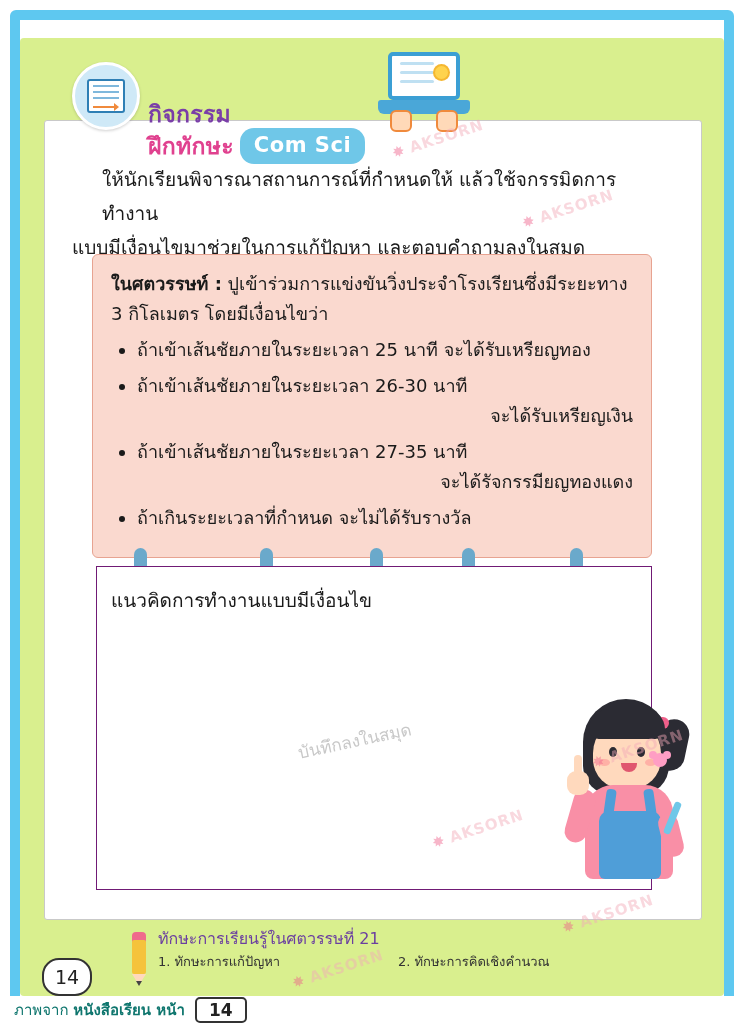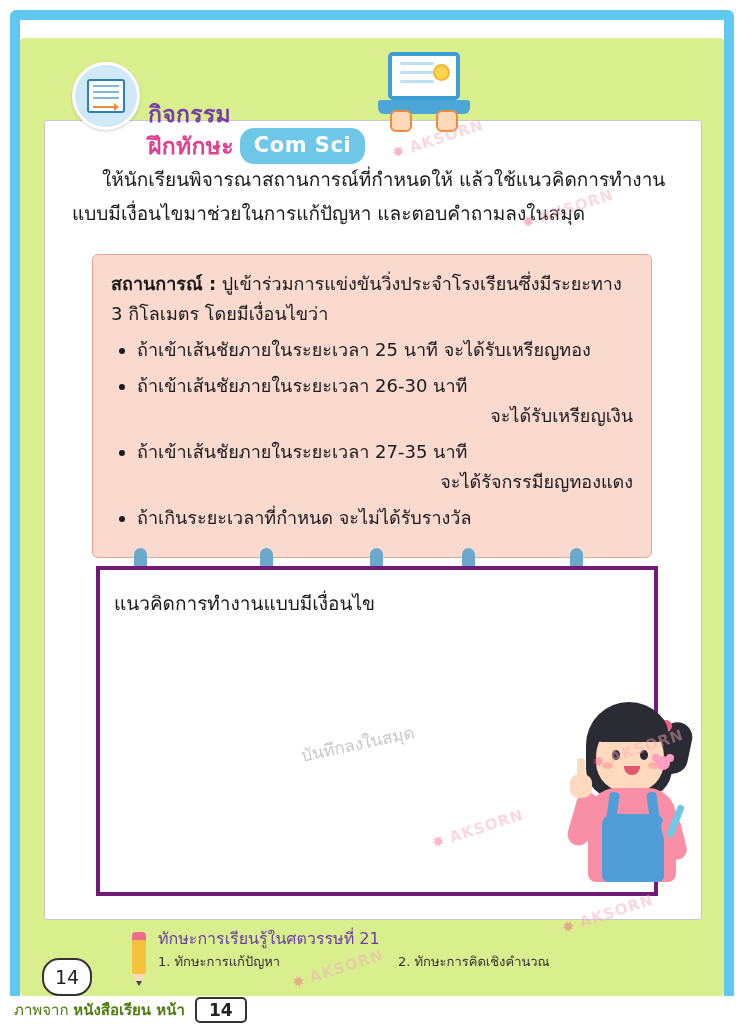--- a/index.html
+++ b/index.html
@@ -222,21 +222,21 @@
     top: 0;
     width: 13px; height: 34px;
     background: #6aa9cb;
     border-radius: 7px;
   }
   .notebook {
     position: absolute;
     left: 96px; top: 566px;
     width: 554px; height: 322px;
     background: #ffffff;
-    border: 4px solid #701a75;
+    border: 1px solid #701a75;
   }
   .notebook-title {
     position: absolute;
     left: 14px; top: 18px;
     font-size: 19px;
     color: #1a1a1a;
   }
   .note-watermark {
     position: absolute;
     left: 200px; top: 160px;
@@ -458,21 +458,21 @@
   .bottom-bar {
     position: absolute;
     left: 0; top: 996px;
     width: 744px; height: 28px;
     background: #ffffff;
     display: flex;
     align-items: center;
   }
   .bottom-bar .label {
     font-size: 15px;
-    color: #4d7c0f;
+    color: #0f766e;
     margin-left: 14px;
   }
   .bottom-bar .label b { font-weight: bold; }
   .bottom-bar .box {
     margin-left: 10px;
     border: 2px solid #333;
     border-radius: 5px;
     background: #fff;
     padding: 1px 12px;
     font-size: 17px;
@@ -526,27 +526,27 @@
         <i></i>
         <i></i>
         <span class="bulb"></span>
       </div>
     <div class="base"></div>
     <div class="hand-l"></div>
     <div class="hand-r"></div>
   </div>
 
   <div class="instructions">
-    <div class="indent">ให้นักเรียนพิจารณาสถานการณ์ที่กำหนดให้ แล้วใช้แนวคิดการทำงาน</div>
+    <div class="indent">ให้นักเรียนพิจารณาสถานการณ์ที่กำหนดให้ แล้วใช้จกรรมิดการทำงาน</div>
     <div>แบบมีเงื่อนไขมาช่วยในการแก้ปัญหา และตอบคำถามลงในสมุด</div>
   </div>
 
   <div class="situation">
     <div class="sit-head">
-      <b>สถานการณ์ :</b><span> ปูเข้าร่วมการแข่งขันวิ่งประจำโรงเรียนซึ่งมีระยะทาง</span>
+      <b>ในศตวรรษท์ :</b><span> ปูเข้าร่วมการแข่งขันวิ่งประจำโรงเรียนซึ่งมีระยะทาง</span>
     </div>
     <div class="sit-head">3 กิโลเมตร โดยมีเงื่อนไขว่า</div>
     <ul>
       <li>
         <span>ถ้าเข้าเส้นชัยภายในระยะเวลา 25 นาที จะได้รับเหรียญทอง</span>
       </li>
       <li>
         <span>ถ้าเข้าเส้นชัยภายในระยะเวลา 26-30 นาที</span>
         <span class="cont">จะได้รับเหรียญเงิน</span>
       </li>

